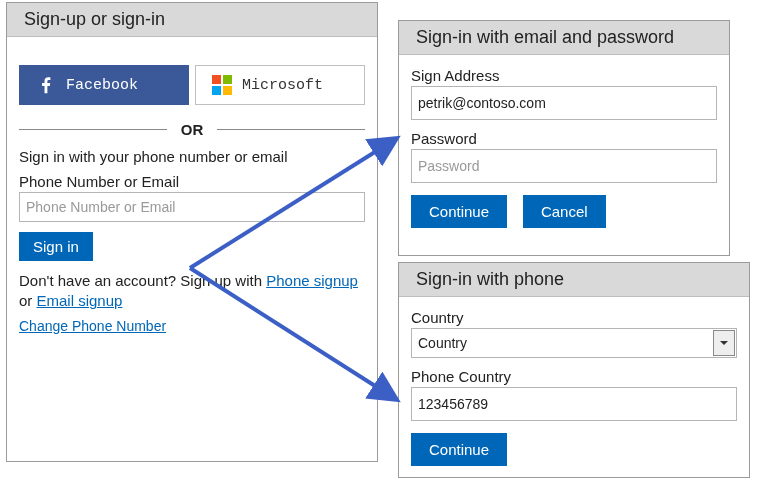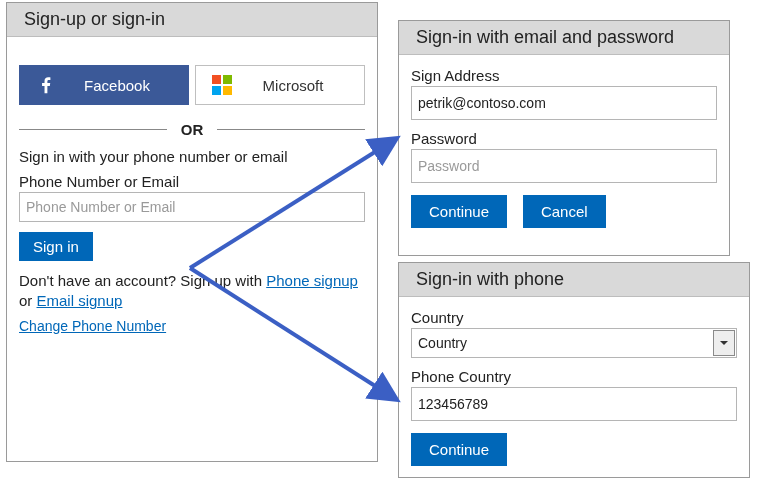--- a/index.html
+++ b/index.html
@@ -36,21 +36,21 @@
   .social-btn {
     display: flex; align-items: center; justify-content: flex-start;
     height: 40px; border: 1px solid #bfbfbf; font-size: 15px;
     cursor: pointer; background: #fff; color: #333;
     flex: 1 1 0;
   }
   .social-btn .icon-slot {
     width: 40px; height: 100%; display: flex; align-items: center; justify-content: center;
     flex-shrink: 0;
   }
-  .social-btn .lbl { flex: 1; text-align: center; padding-right: 14px; }
+  .social-btn .lbl { flex: 1; text-align: left; padding-right: 14px; font-family: Liberation Mono, monospace; }
   .fb-btn { background: #3b5998; color: #fff; border-color: #3b5998; }
   .fb-btn .icon-slot { background: #3b5998; }
   .ms-btn .lbl { color: #333; }
 
   .or-row { display: flex; align-items: center; font-weight: bold; font-size: 15px; margin: 6px 0 10px 0; }
   .or-row .line { flex: 1; height: 1px; background: #888; }
   .or-row .or-text { padding: 0 14px; }
 
   .field-label { font-size: 15px; margin: 4px 0 2px 0; display: block; }
   .text-input {

